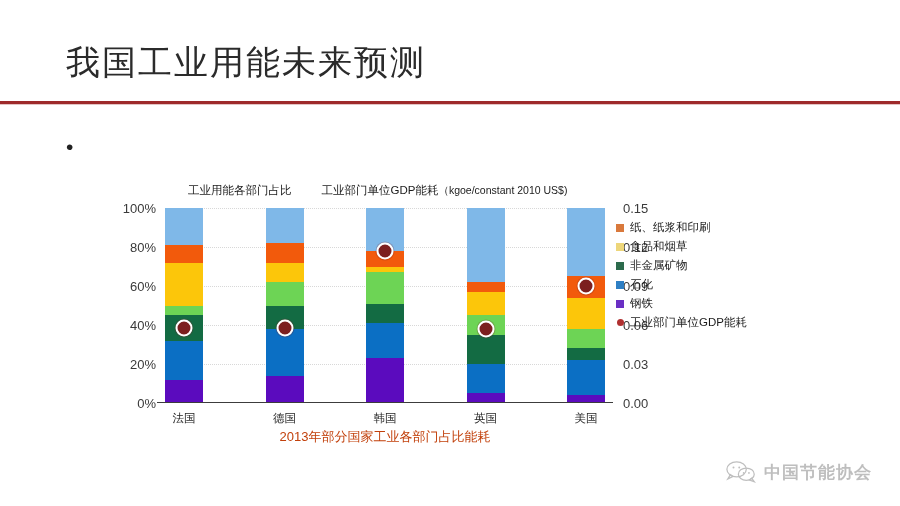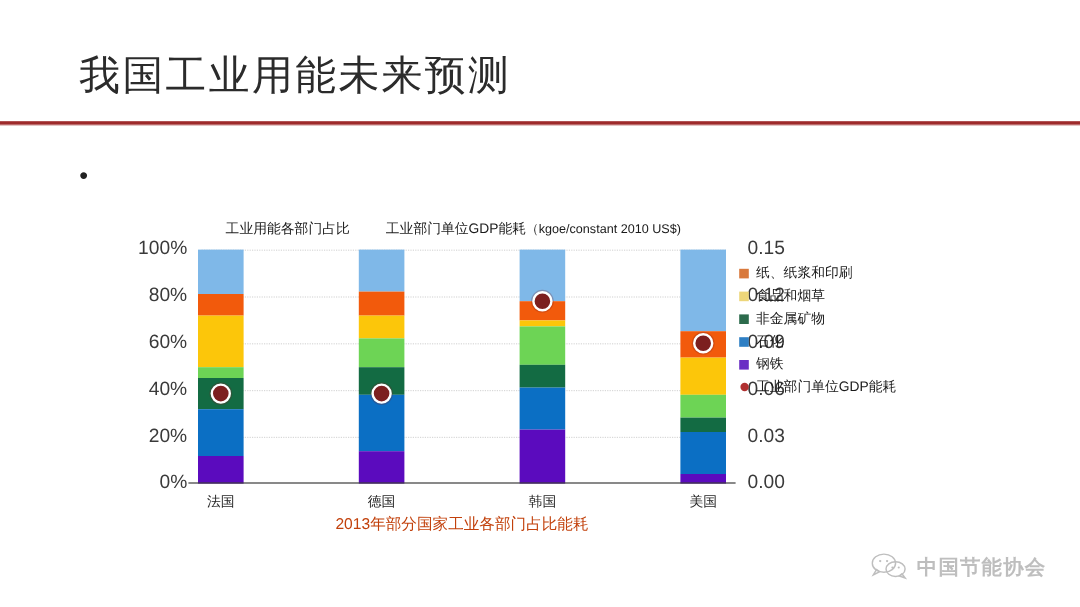--- a/index.html
+++ b/index.html
@@ -56,21 +56,21 @@
   .gridline{
     position:absolute;left:0;width:100%;height:0;
     border-top:1px dotted #d8d8d8;
   }
   .axis-baseline{
     position:absolute;left:-8px;width:calc(100% + 16px);bottom:0;height:1px;
     background:#3c3c3c;
   }
   
   .ylab{
-    position:absolute;font-size:16px;color:#3a3a3a;white-space:nowrap;
+    position:absolute;font-size:13px;color:#3a3a3a;white-space:nowrap;
     transform:translateY(-50%);
   }
   .ylab.left{right:calc(100% + 9px);text-align:right;}
   .ylab.right{left:calc(100% + 18px);text-align:left;}
 
   
   .bars{
     position:absolute;inset:0;display:flex;
     justify-content:space-between;align-items:flex-end;
   }
@@ -192,20 +192,33 @@
             <div class="seg" title="钢铁" style="height: 23%; background: rgb(91, 11, 190);"></div>
             <div class="seg" title="石化" style="height: 18%; background: rgb(11, 111, 196);"></div>
             <div class="seg" title="非金属矿物" style="height: 10%; background: rgb(19, 107, 67);"></div>
             <div class="seg" title="机械" style="height: 16%; background: rgb(109, 212, 85);"></div>
             <div class="seg" title="食品和烟草" style="height: 3%; background: rgb(252, 198, 10);"></div>
             <div class="seg" title="纸、纸浆和印刷" style="height: 8%; background: rgb(242, 90, 12);"></div>
             <div class="seg" title="其他" style="height: 22%; background: rgb(127, 184, 232);"></div>
           </div>
           <div class="marker" title="工业部门单位GDP能耗" style="bottom: 78%; background: rgb(124, 31, 31);"></div>
           <div class="xlab">韩国</div>
+        </div>
+        <div class="bar-slot">
+          <div class="bar">
+            <div class="seg" title="钢铁" style="height: 5%; background: rgb(91, 11, 190);"></div>
+            <div class="seg" title="石化" style="height: 15%; background: rgb(11, 111, 196);"></div>
+            <div class="seg" title="非金属矿物" style="height: 15%; background: rgb(19, 107, 67);"></div>
+            <div class="seg" title="机械" style="height: 10%; background: rgb(109, 212, 85);"></div>
+            <div class="seg" title="食品和烟草" style="height: 12%; background: rgb(252, 198, 10);"></div>
+            <div class="seg" title="纸、纸浆和印刷" style="height: 5%; background: rgb(242, 90, 12);"></div>
+            <div class="seg" title="其他" style="height: 38%; background: rgb(127, 184, 232);"></div>
+          </div>
+          <div class="marker" title="工业部门单位GDP能耗" style="bottom: 38%; background: rgb(124, 31, 31);"></div>
+          <div class="xlab">英国</div>
         </div>
         <div class="bar-slot">
           <div class="bar">
             <div class="seg" title="钢铁" style="height: 4%; background: rgb(91, 11, 190);"></div>
             <div class="seg" title="石化" style="height: 18%; background: rgb(11, 111, 196);"></div>
             <div class="seg" title="非金属矿物" style="height: 6%; background: rgb(19, 107, 67);"></div>
             <div class="seg" title="机械" style="height: 10%; background: rgb(109, 212, 85);"></div>
             <div class="seg" title="食品和烟草" style="height: 16%; background: rgb(252, 198, 10);"></div>
             <div class="seg" title="纸、纸浆和印刷" style="height: 11%; background: rgb(242, 90, 12);"></div>
             <div class="seg" title="其他" style="height: 35%; background: rgb(127, 184, 232);"></div>

